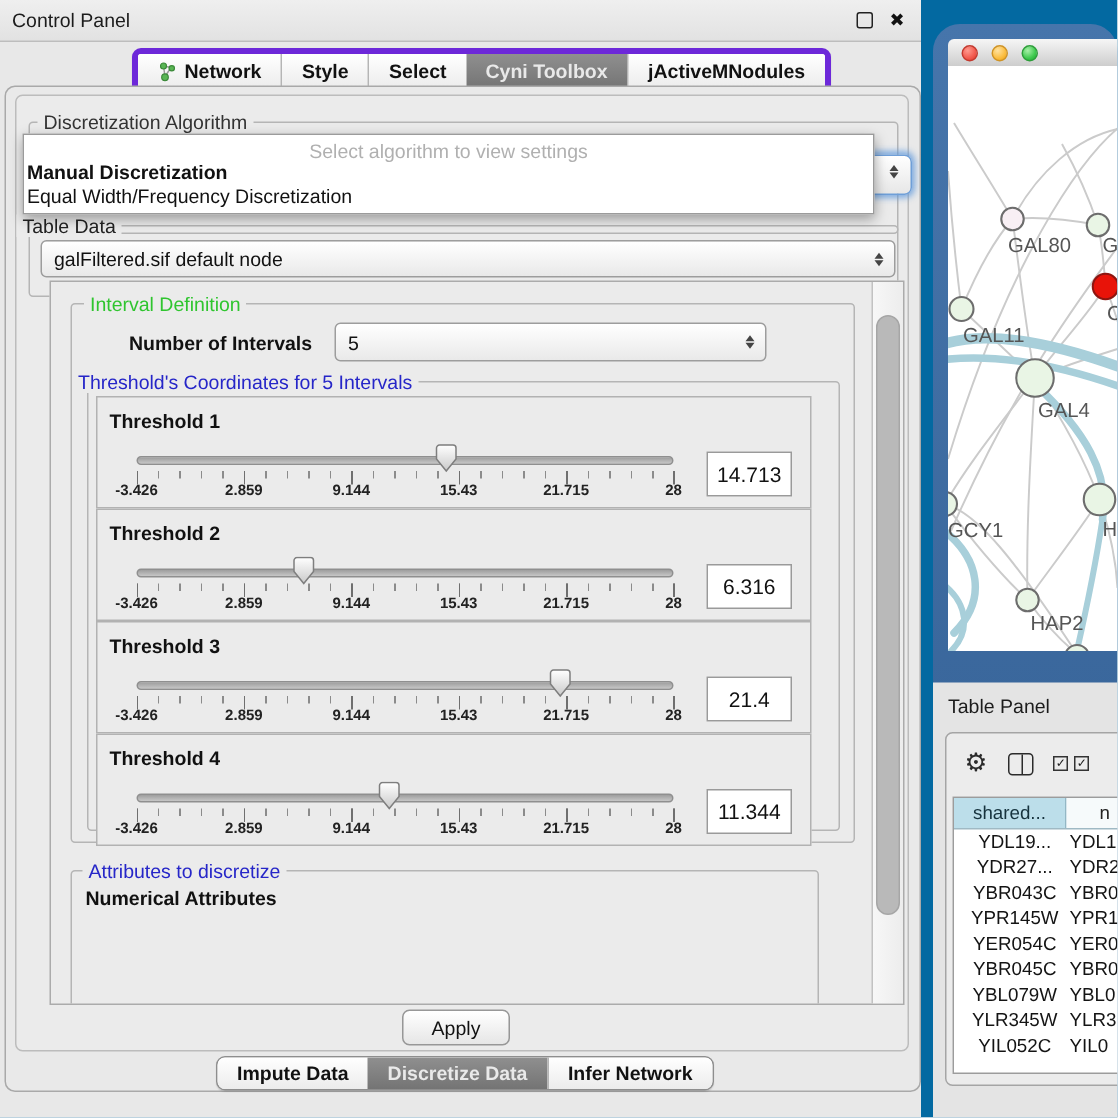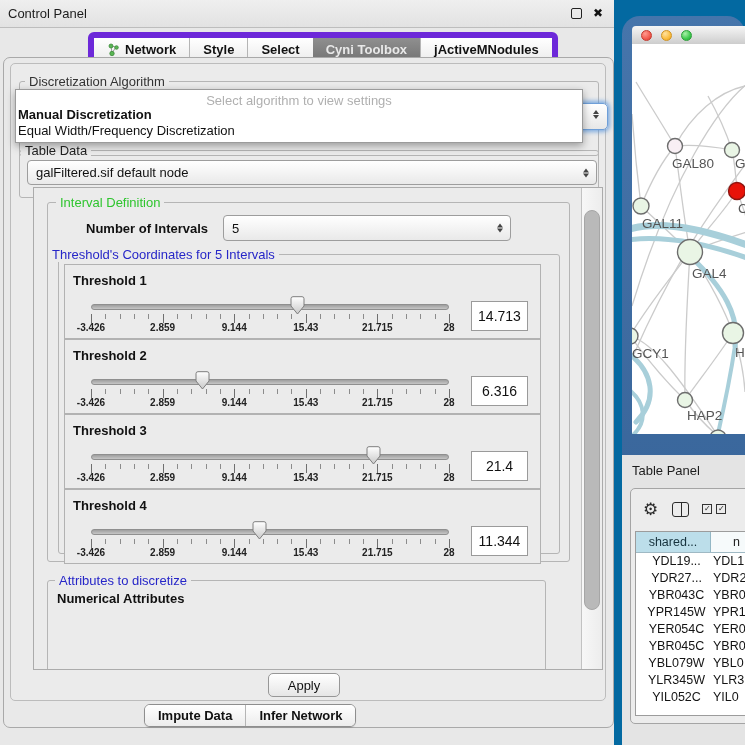--- a/index.html
+++ b/index.html
@@ -7,21 +7,21 @@
     font-family:"Liberation Sans","DejaVu Sans",sans-serif;overflow:hidden;
     -webkit-font-smoothing:antialiased;color:#111;}
   
   #control-panel{position:absolute;left:0;top:0;width:614px;height:745px;background:#e8e8e8;}
   .cp-titlebar{position:absolute;left:0;top:0;width:614px;height:27px;background:linear-gradient(#efefef,#e2e2e2);
     border-bottom:1px solid #bdbdbd;display:flex;align-items:center;}
   .cp-title{font-size:13px;color:#1c1c1c;margin-left:8px;}
   .float-icon{position:absolute;right:32px;top:8px;width:9px;height:9px;border:1.6px solid #222;border-radius:2px;}
   .close-icon{position:absolute;right:11px;top:5px;font-size:12px;font-weight:bold;color:#111;line-height:16px;}
   
-  .cp-tabs{position:absolute;left:88px;top:32px;height:23px;display:flex;border:6px solid #6d28d9;border-radius:6px;
+  .cp-tabs{position:absolute;left:88px;top:32px;height:23px;display:flex;border:4px solid #6d28d9;border-radius:6px;
     overflow:hidden;background:#fff;box-shadow:0 1px 1px rgba(0,0,0,.15);}
   .cp-tab{display:flex;align-items:center;padding:0 13px;font-size:13px;font-weight:bold;color:#111;
     background:linear-gradient(#ffffff,#ececec);border-left:1px solid #b5b5b5;white-space:nowrap;}
   .cp-tab:first-child{border-left:none;}
   .cp-tab.selected{background:linear-gradient(#8f8f8f,#747474);color:#e9e9e9;border-left:none;}
   .cp-tab .ticon{margin-right:5px;display:inline-flex;}
   
   .cp-outer{position:absolute;left:3px;top:57px;width:609px;height:669px;border:1px solid #a9a9a9;border-radius:7px;background:#e9e9e9;}
   .cp-inner{position:absolute;left:6px;top:5px;width:594px;height:636px;border:1px solid #bcbcbc;border-radius:5px;background:#ebebeb;}
   
@@ -147,21 +147,21 @@
           </span>
         </div>
 
         <div class="algo-popup">
           <div class="popup-hint">Select algorithm to view settings</div>
           <div class="popup-item bold" style="top:17px;">Manual Discretization</div>
           <div class="popup-item" style="top:33px;">Equal Width/Frequency Discretization</div>
         </div>
 
         <div class="groupbox" style="left:8px;top:86px;width:578px;height:46px;"></div>
-        <div class="grouptitle" style="left:10px;top:79px;color:#222;">Table Data</div>
+        <div class="grouptitle" style="left:0;top:79px;color:#222;">Table Data</div>
         <div class="combo" style="left:16px;top:96px;width:570px;height:25px;">
           <span>galFiltered.sif default node</span>
           <span class="stepper">
               <i class="up"></i>
               <i class="dn"></i>
             </span>
         </div>
 
         <div class="scrollpane" id="scrollpane">
 
@@ -278,20 +278,23 @@
           </div>
         </div>
 
         <div class="apply-btn">Apply</div>
       </div>
     </div>
 
     <div class="cp-bottom-tabs" id="cp-bottom-tabs">
         <div class="cp-tab">
           <span>Impute Data</span>
+        </div>
+        <div class="cp-tab selected">
+          <span>Discretize Data</span>
         </div>
         <div class="cp-tab">
           <span>Infer Network</span>
         </div>
       </div>
   </div>
 
   <div id="right-region">
     <div class="net-window">
       <div class="net-titlebar">

